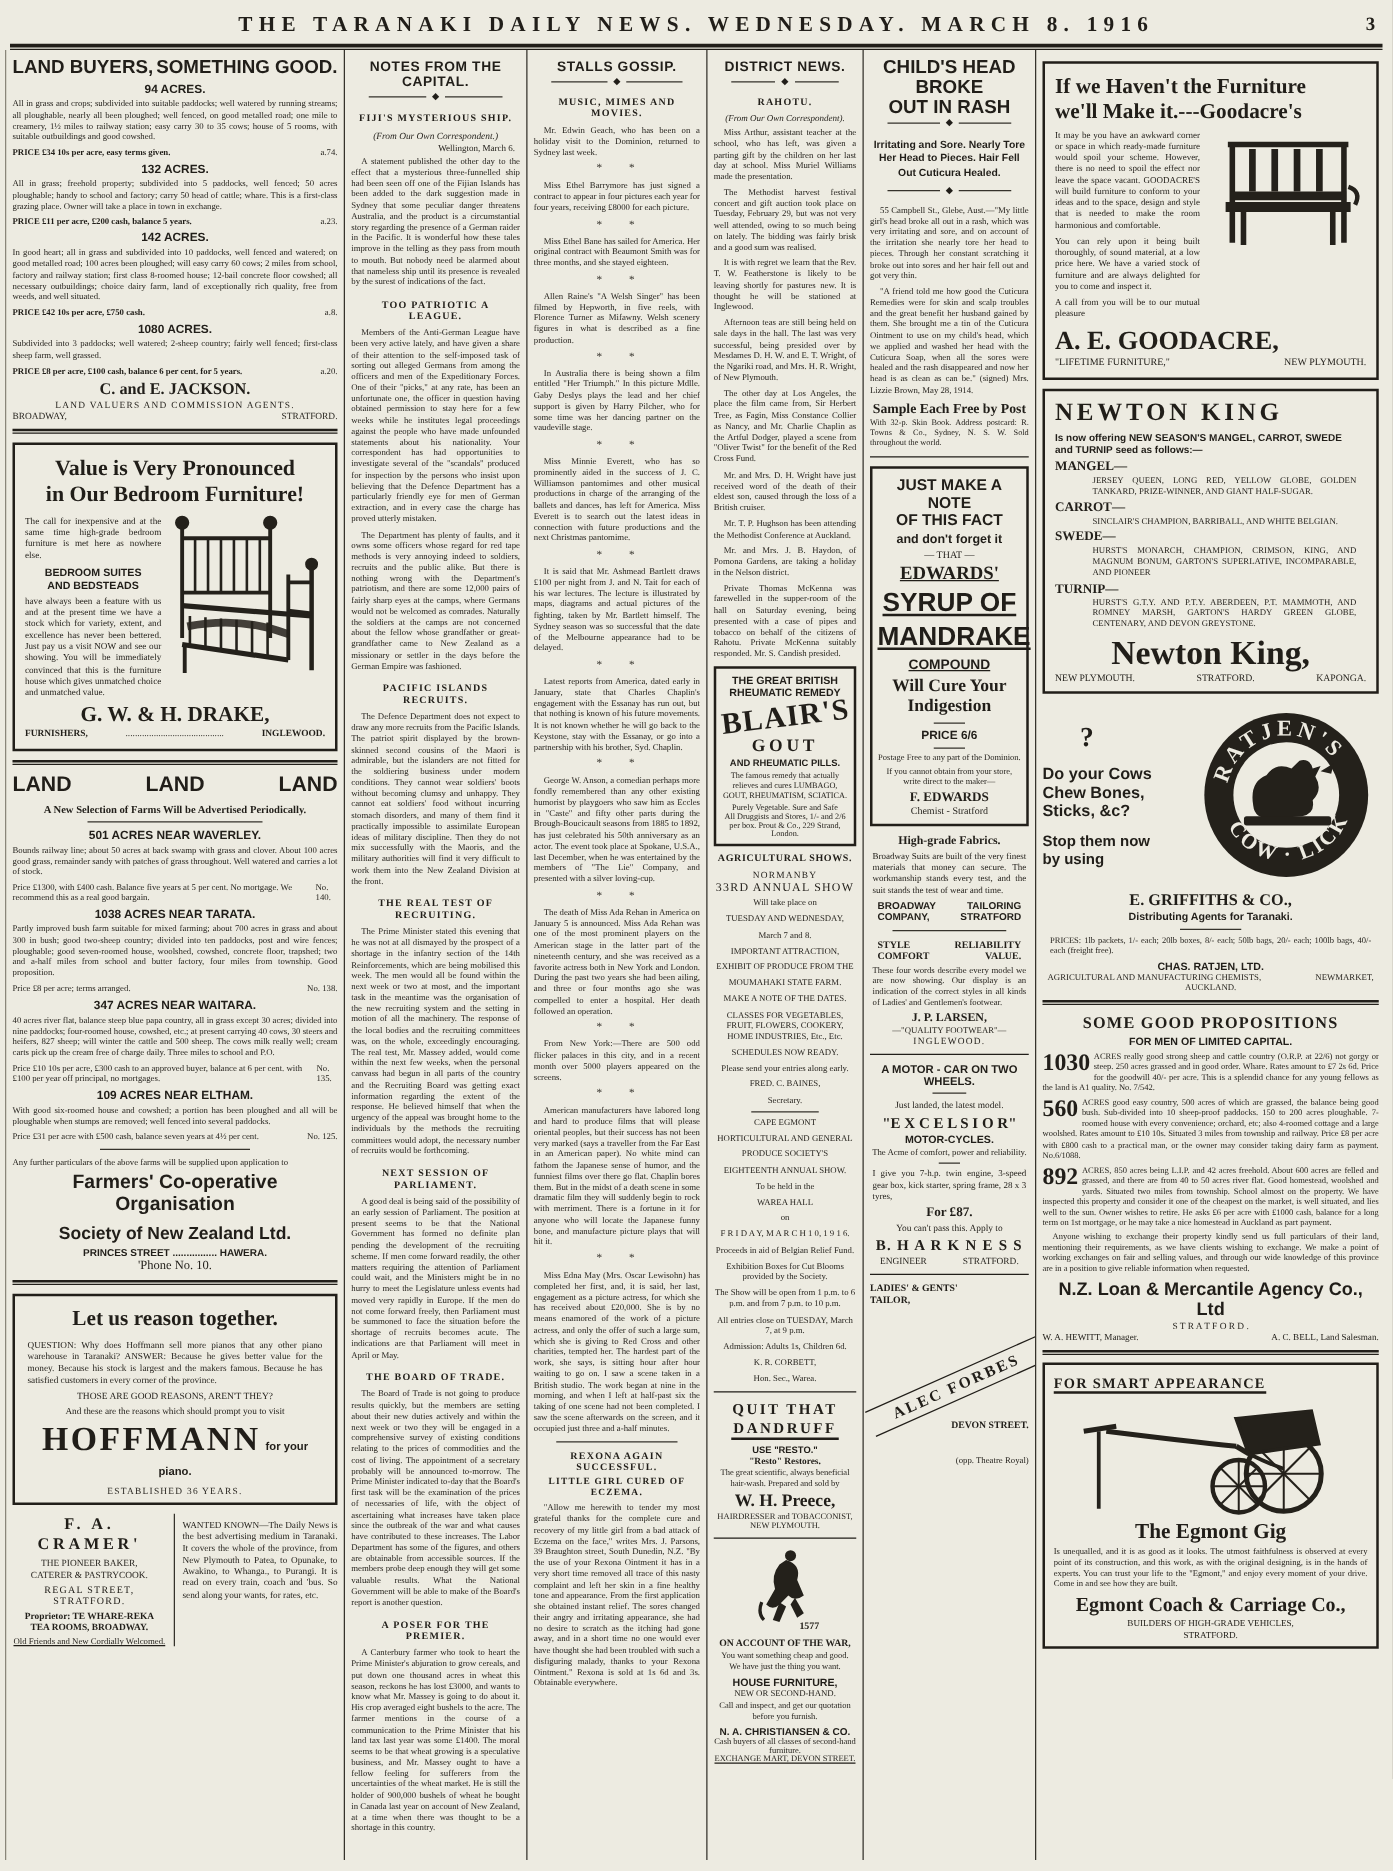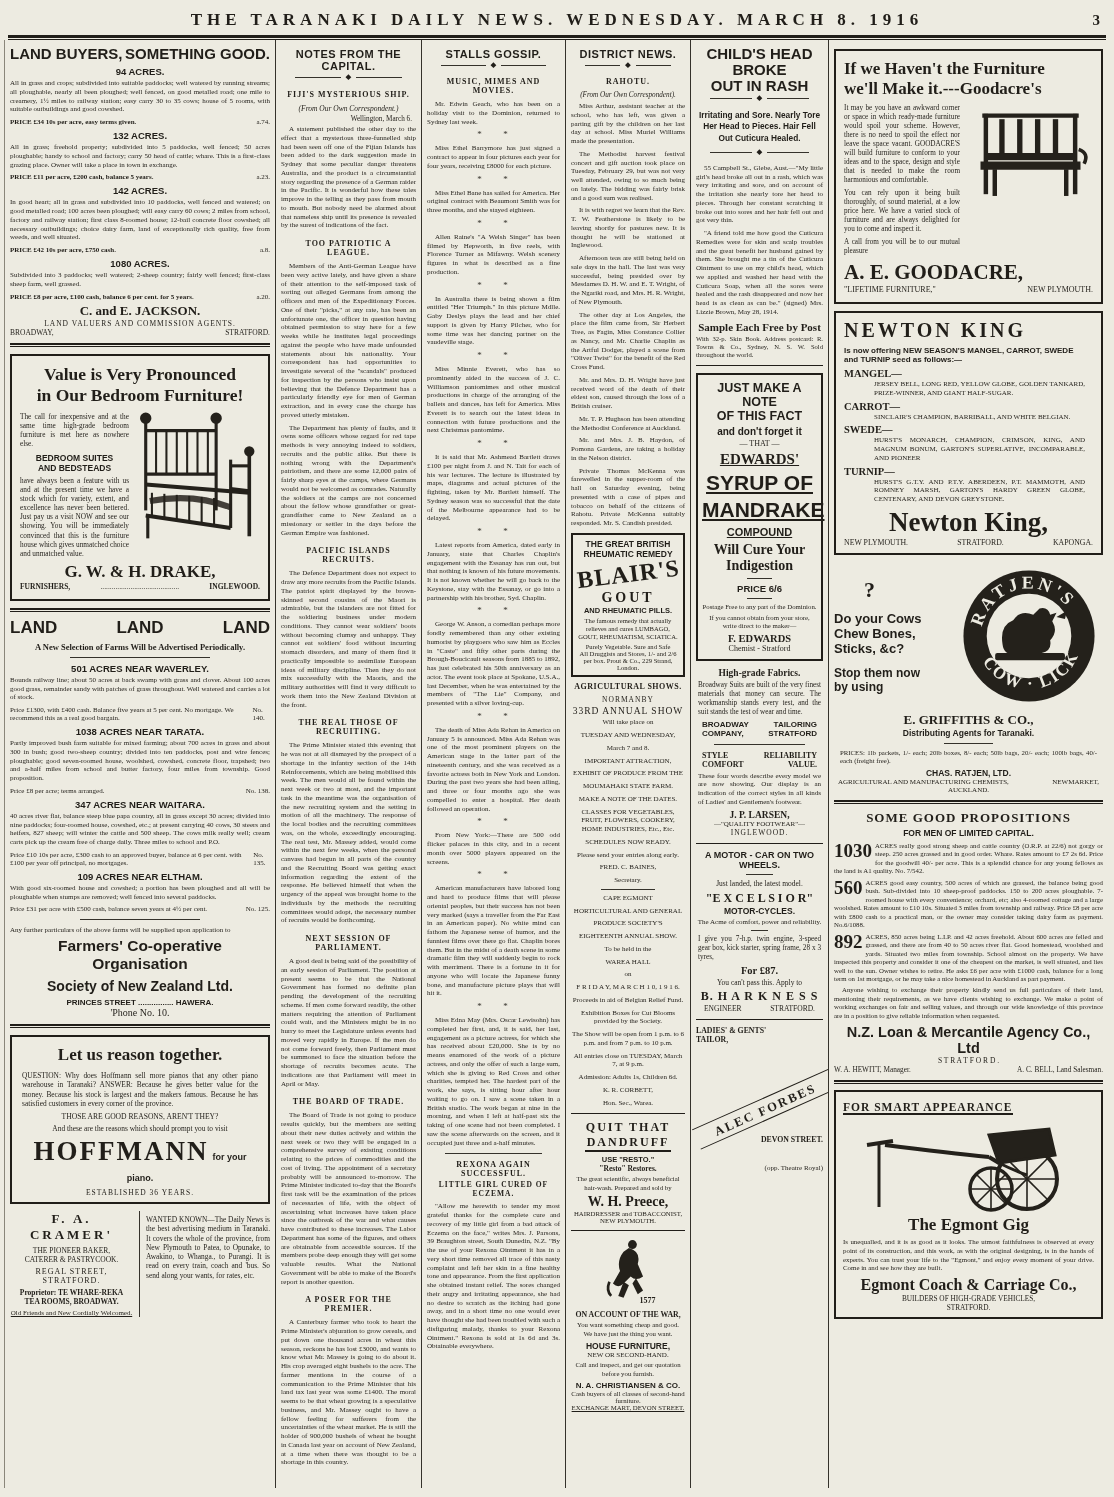--- a/index.html
+++ b/index.html
@@ -253,21 +253,21 @@
         </div>
       <div class="subhead">TOO PATRIOTIC A LEAGUE.</div>
       <div class="seclist">
           <p class="p sm">Members of the Anti-German League have been very active lately, and have given a share of their attention to the self-imposed task of sorting out alleged Germans from among the officers and men of the Expeditionary Forces.  One of their "picks," at any rate, has been an unfortunate one, the officer in question having obtained permission to stay here for a few weeks while he institutes legal proceedings against the people who have made unfounded statements about his nationality.  Your correspondent has had opportunities to investigate several of the "scandals" produced for inspection by the persons who insist upon believing that the Defence Department has a particularly friendly eye for men of German extraction, and in every case the charge has proved utterly mistaken.</p>
           <p class="p sm">The Department has plenty of faults, and it owns some officers whose regard for red tape methods is very annoying indeed to soldiers, recruits and the public alike.  But there is nothing wrong with the Department's patriotism, and there are some 12,000 pairs of fairly sharp eyes at the camps, where Germans would not be welcomed as comrades.  Naturally the soldiers at the camps are not concerned about the fellow whose grandfather or great-grandfather came to New Zealand as a missionary or settler in the days before the German Empire was fashioned.</p>
         </div>
       <div class="subhead">PACIFIC ISLANDS RECRUITS.</div>
       <div class="seclist">
           <p class="p sm">The Defence Department does not expect to draw any more recruits from the Pacific Islands.  The patriot spirit displayed by the brown-skinned second cousins of the Maori is admirable, but the islanders are not fitted for the soldiering business under modern conditions.  They cannot wear soldiers' boots without becoming clumsy and unhappy.  They cannot eat soldiers' food without incurring stomach disorders, and many of them find it practically impossible to assimilate European ideas of military discipline.  Then they do not mix successfully with the Maoris, and the military authorities will find it very difficult to work them into the New Zealand Division at the front.</p>
         </div>
-      <div class="subhead">THE REAL THOSE OF RECRUITING.</div>
+      <div class="subhead">THE REAL TEST OF RECRUITING.</div>
       <div class="seclist">
           <p class="p sm">The Prime Minister stated this evening that he was not at all dismayed by the prospect of a shortage in the infantry section of the 14th Reinforcements, which are being mobilised this week.  The men would all be found within the next week or two at most, and the important task in the meantime was the organisation of the new recruiting system and the setting in motion of all the machinery.  The response of the local bodies and the recruiting committees was, on the whole, exceedingly encouraging.  The real test, Mr. Massey added, would come within the next few weeks, when the personal canvass had begun in all parts of the country and the Recruiting Board was getting exact information regarding the extent of the response.  He believed himself that when the urgency of the appeal was brought home to the individuals by the methods the recruiting committees would adopt, the necessary number of recruits would be forthcoming.</p>
         </div>
       <div class="subhead">NEXT SESSION OF PARLIAMENT.</div>
       <div class="seclist">
           <p class="p sm">A good deal is being said of the possibility of an early session of Parliament.  The position at present seems to be that the National Government has formed no definite plan pending the development of the recruiting scheme.  If men come forward readily, the other matters requiring the attention of Parliament could wait, and the Ministers might be in no hurry to meet the Legislature unless events had moved very rapidly in Europe.  If the men do not come forward freely, then Parliament must be summoned to face the situation before the shortage of recruits becomes acute.  The indications are that Parliament will meet in April or May.</p>
         </div>
       <div class="subhead">THE BOARD OF TRADE.</div>
       <div class="seclist">
           <p class="p sm">The Board of Trade is not going to produce results quickly, but the members are setting about their new duties actively and within the next week or two they will be engaged in a comprehensive survey of existing conditions relating to the prices of commodities and the cost of living.  The appointment of a secretary probably will be announced to-morrow.  The Prime Minister indicated to-day that the Board's first task will be the examination of the prices of necessaries of life, with the object of ascertaining what increases have taken place since the outbreak of the war and what causes have contributed to these increases.  The Labor Department has some of the figures, and others are obtainable from accessible sources.  If the members probe deep enough they will get some valuable results.  What the National Government will be able to make of the Board's report is another question.</p>
@@ -557,21 +557,21 @@
             <span>NEW PLYMOUTH.</span>
           </div>
       </div>
 
       <div class="box" style="padding:6px 8px;">
         <div class="b" style="font-size:20px;letter-spacing:3px;">NEWTON   KING</div>
         <div class="b sans" style="font-size:8px;margin-top:4px;">Is now offering NEW SEASON'S MANGEL, CARROT, SWEDE</div>
         <div class="b sans" style="font-size:8px;margin-bottom:4px;">and TURNIP seed as follows:—</div>
         <div>
           <div class="b" style="font-size:10.5px;">MANGEL—</div>
-          <p class="sm np" style="font-size:7px;margin:1px 8px 3px 30px;">JERSEY BELL, LONG RED, YELLOW GLOBE, GOLDEN TANKARD, PRIZE-WINNER, AND GIANT HALF-SUGAR.</p>
+          <p class="sm np" style="font-size:7px;margin:1px 8px 3px 30px;">JERSEY QUEEN, LONG RED, YELLOW GLOBE, GOLDEN TANKARD, PRIZE-WINNER, AND GIANT HALF-SUGAR.</p>
         </div>
         <div>
           <div class="b" style="font-size:10.5px;">CARROT—</div>
           <p class="sm np" style="font-size:7px;margin:1px 8px 3px 30px;">SINCLAIR'S CHAMPION, BARRIBALL, AND WHITE BELGIAN.</p>
         </div>
         <div>
           <div class="b" style="font-size:10.5px;">SWEDE—</div>
           <p class="sm np" style="font-size:7px;margin:1px 8px 3px 30px;">HURST'S MONARCH, CHAMPION, CRIMSON, KING, AND MAGNUM BONUM, GARTON'S SUPERLATIVE, INCOMPARABLE, AND PIONEER</p>
         </div>
         <div>

